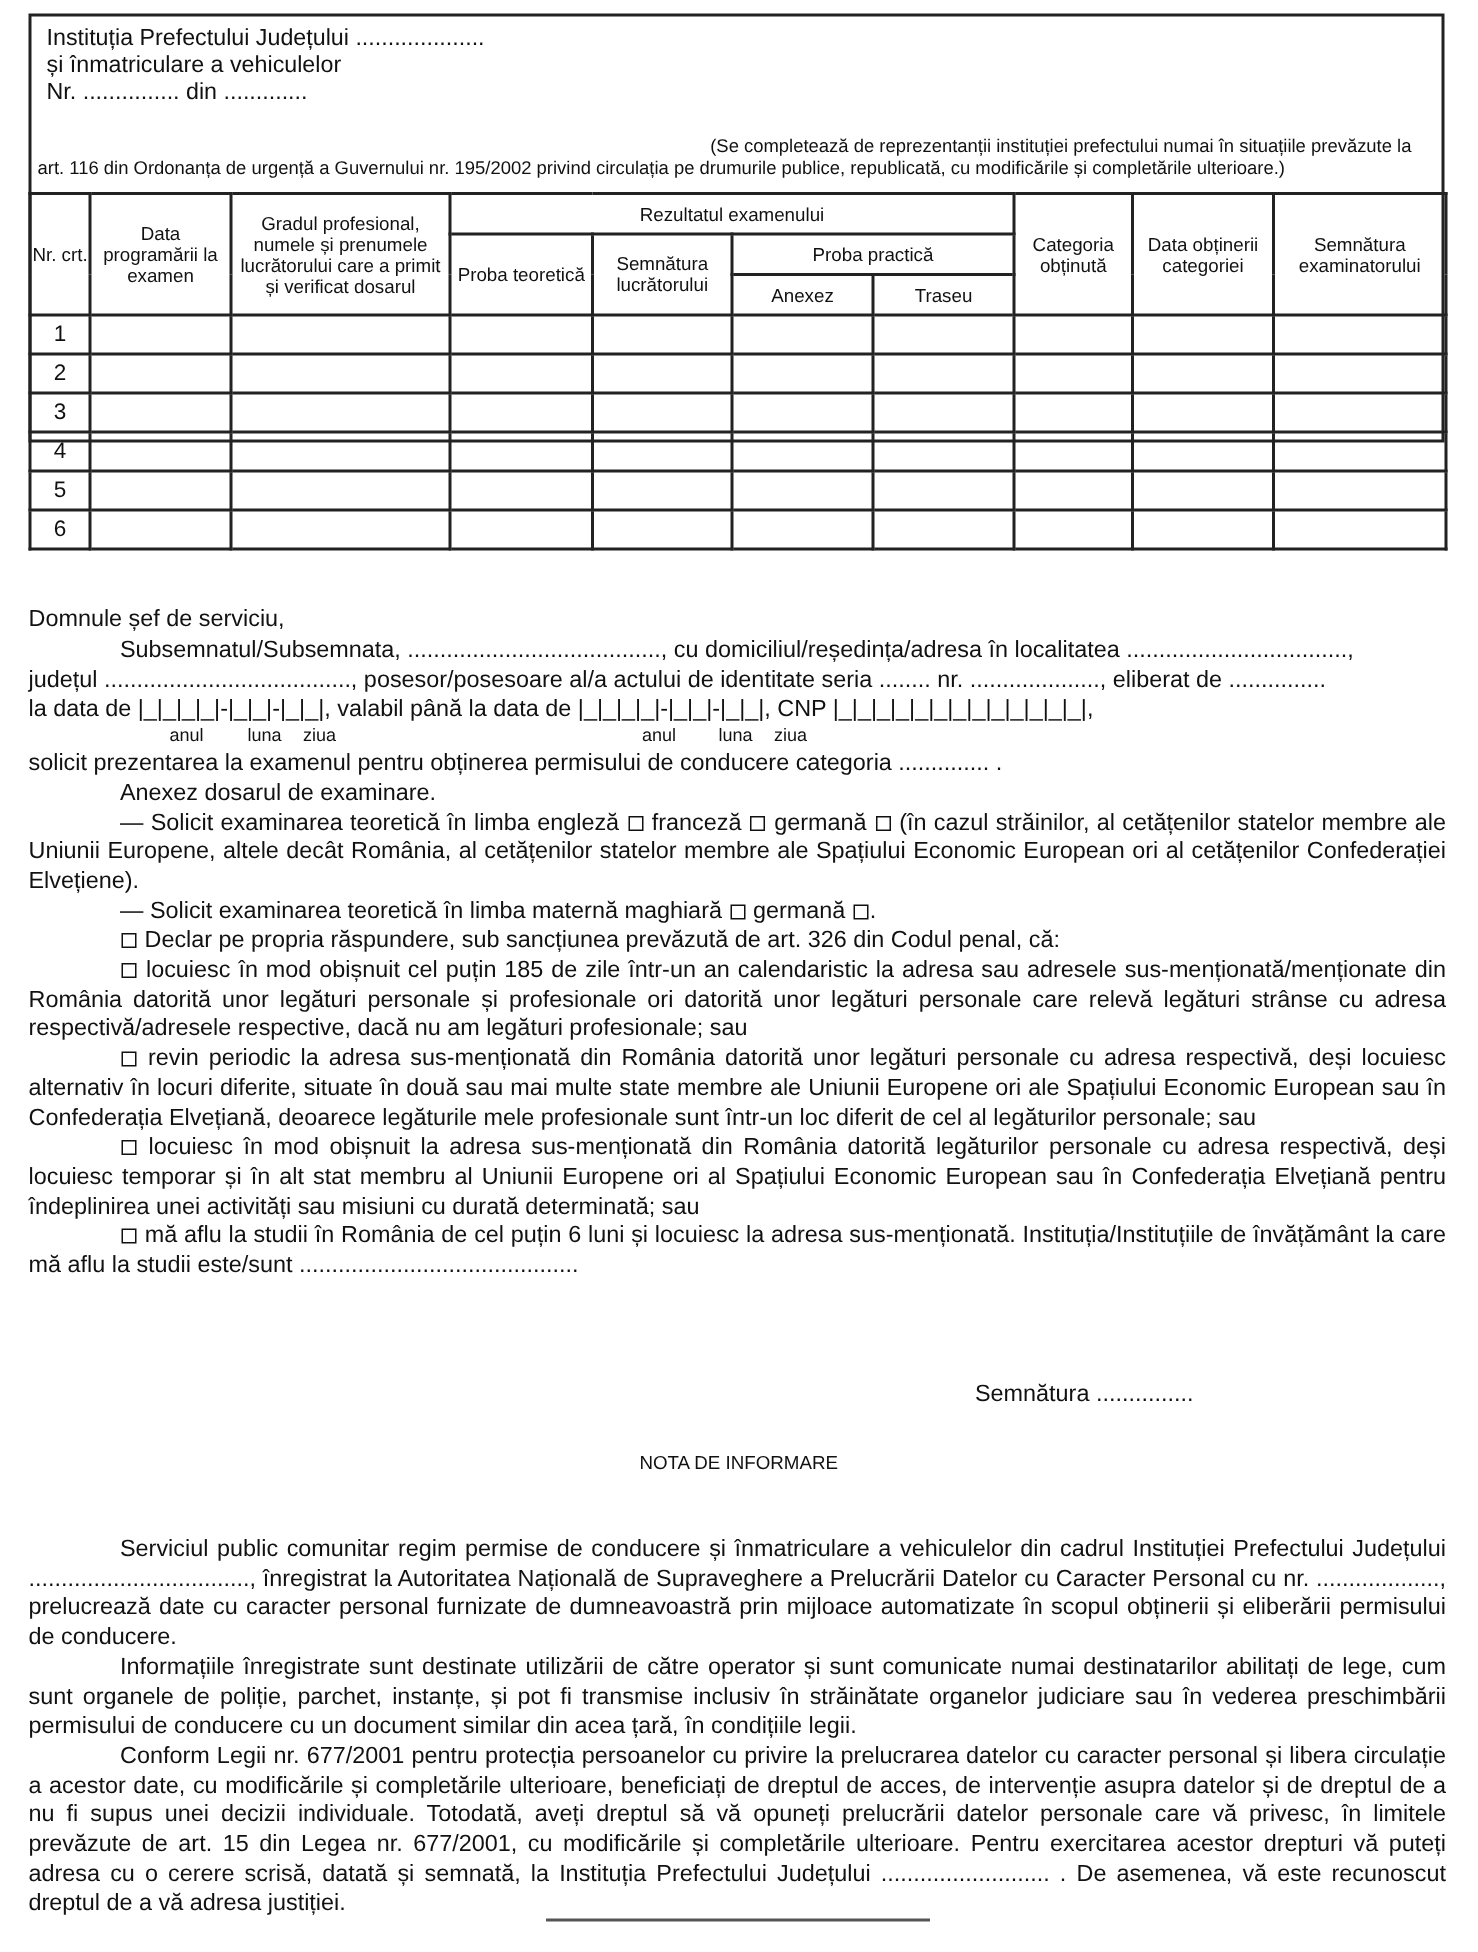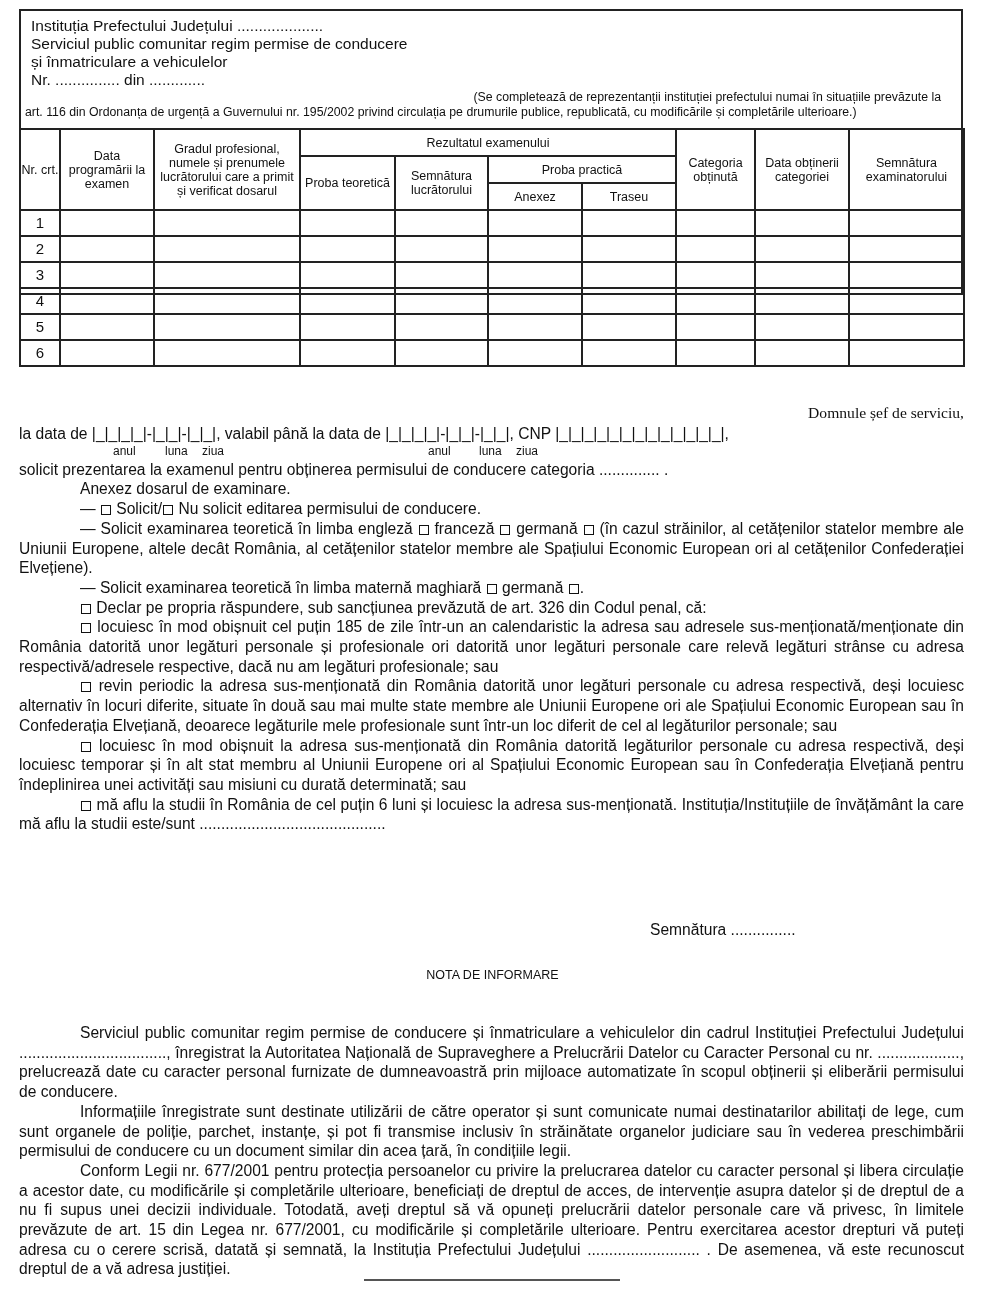--- a/index.html
+++ b/index.html
@@ -22,38 +22,37 @@
     border-collapse: collapse; table-layout: fixed; font-size: 12.5px; line-height: 14px;
   }
   table.reg td, table.reg th {
     border: 2px solid #222; text-align: center; vertical-align: middle;
     font-weight: normal; padding: 0;
   }
   table.reg tbody td { height: 24px; font-size: 15px; }
   .ctext { position: absolute; left: 19px; width: 945px; font-size: 15.6px; line-height: 19.7px; }
   .ind { text-indent: 61px; }
   .just { text-align: justify; text-align-last: left; }
-  .center { text-align: right; font-family: Liberation Serif, serif; }
+  .center { text-align: left; }
   .sub { font-size: 12px; line-height: 14px; position: relative; height: 14px; }
   .sub span { position: absolute; text-align: center; }
   .cb {
     display: inline-block; width: 10px; height: 10px; border: 1.5px solid #111;
     vertical-align: -1px; margin: 0 1px; box-sizing: border-box;
   }
   .nota-title { position: absolute; left: 0; width: 985px; top: 968px; text-align: center; font-size: 12.5px; }
   .sig { position: absolute; left: 650px; top: 921px; font-size: 15.6px; }
   .rule { position: absolute; left: 364px; top: 1279px; width: 256px; border-top: 2px solid #555; }
 </style>
 </head>
 <body>
 
 <div class="frame">
   <div class="hdr">
     <div>Instituția Prefectului Județului ....................</div>
-    <div>Serviciul public comunitar regim permise de conducere</div>
     <div>și înmatriculare a vehiculelor</div>
     <div>Nr. ............... din .............</div>
   </div>
   <div class="note">
     <div class="l1">(Se completează de reprezentanții instituției prefectului numai în situațiile prevăzute la</div>
     <div class="l2">art. 116 din Ordonanța de urgență a Guvernului nr. 195/2002 privind circulația pe drumurile publice, republicată, cu modificările și completările ulterioare.)</div>
   </div>
 
   <table class="reg">
     <colgroup>
@@ -160,32 +159,33 @@
           <td></td>
           <td></td>
           <td></td>
         </tr>
       </tbody>
   </table>
 </div>
 
 <div class="ctext center" style="top:403px;">Domnule șef de serviciu,</div>
 <div class="ctext" style="top:424px;">
+  <div class="just ind">Subsemnatul/Subsemnata, ......................................., cu domiciliul/reședința/adresa în localitatea ..................................,</div>
+  <div class="just">județul ......................................, posesor/posesoare al/a actului de identitate seria ........ nr. ...................., eliberat de ...............</div>
   <div>la data de |_|_|_|_|-|_|_|-|_|_|, valabil până la data de |_|_|_|_|-|_|_|-|_|_|, CNP |_|_|_|_|_|_|_|_|_|_|_|_|_|,</div>
   <div class="sub">
     <span style="left:94px">anul</span>
     <span style="left:146px">luna</span>
     <span style="left:183px">ziua</span>
     <span style="left:409px">anul</span>
     <span style="left:460px">luna</span>
     <span style="left:497px">ziua</span>
   </div>
   <div style="margin-top:2px">solicit prezentarea la examenul pentru obținerea permisului de conducere categoria .............. .</div>
   <div class="ind">Anexez dosarul de examinare.</div>
-  <div class="ind"><span>— </span><span class="cb"></span><span> Solicit/</span><span class="cb"></span><span> Nu solicit editarea permisului de conducere.</span></div>
   <div class="just ind"><span>— Solicit examinarea teoretică în limba engleză </span><span class="cb"></span><span> franceză </span><span class="cb"></span><span> germană </span><span class="cb"></span><span> (în cazul străinilor, al cetățenilor statelor membre ale Uniunii Europene, altele decât România, al cetățenilor statelor membre ale Spațiului Economic European ori al cetățenilor Confederației Elvețiene).</span></div>
   <div class="ind"><span>— Solicit examinarea teoretică în limba maternă maghiară </span><span class="cb"></span><span> germană </span><span class="cb"></span><span>.</span></div>
   <div class="ind"><span class="cb"></span><span> Declar pe propria răspundere, sub sancțiunea prevăzută de art. 326 din Codul penal, că:</span></div>
   <div class="just ind"><span class="cb"></span><span> locuiesc în mod obișnuit cel puțin 185 de zile într-un an calendaristic la adresa sau adresele sus-menționată/menționate din România datorită unor legături personale și profesionale ori datorită unor legături personale care relevă legături strânse cu adresa respectivă/adresele respective, dacă nu am legături profesionale; sau</span></div>
   <div class="just ind"><span class="cb"></span><span> revin periodic la adresa sus-menționată din România datorită unor legături personale cu adresa respectivă, deși locuiesc alternativ în locuri diferite, situate în două sau mai multe state membre ale Uniunii Europene ori ale Spațiului Economic European sau în Confederația Elvețiană, deoarece legăturile mele profesionale sunt într-un loc diferit de cel al legăturilor personale; sau</span></div>
   <div class="just ind"><span class="cb"></span><span> locuiesc în mod obișnuit la adresa sus-menționată din România datorită legăturilor personale cu adresa respectivă, deși locuiesc temporar și în alt stat membru al Uniunii Europene ori al Spațiului Economic European sau în Confederația Elvețiană pentru îndeplinirea unei activități sau misiuni cu durată determinată; sau</span></div>
   <div class="just ind"><span class="cb"></span><span> mă aflu la studii în România de cel puțin 6 luni și locuiesc la adresa sus-menționată. Instituția/Instituțiile de învățământ la care mă aflu la studii este/sunt ...........................................</span></div>
 </div>
 
 <div class="sig">Semnătura ...............</div>

